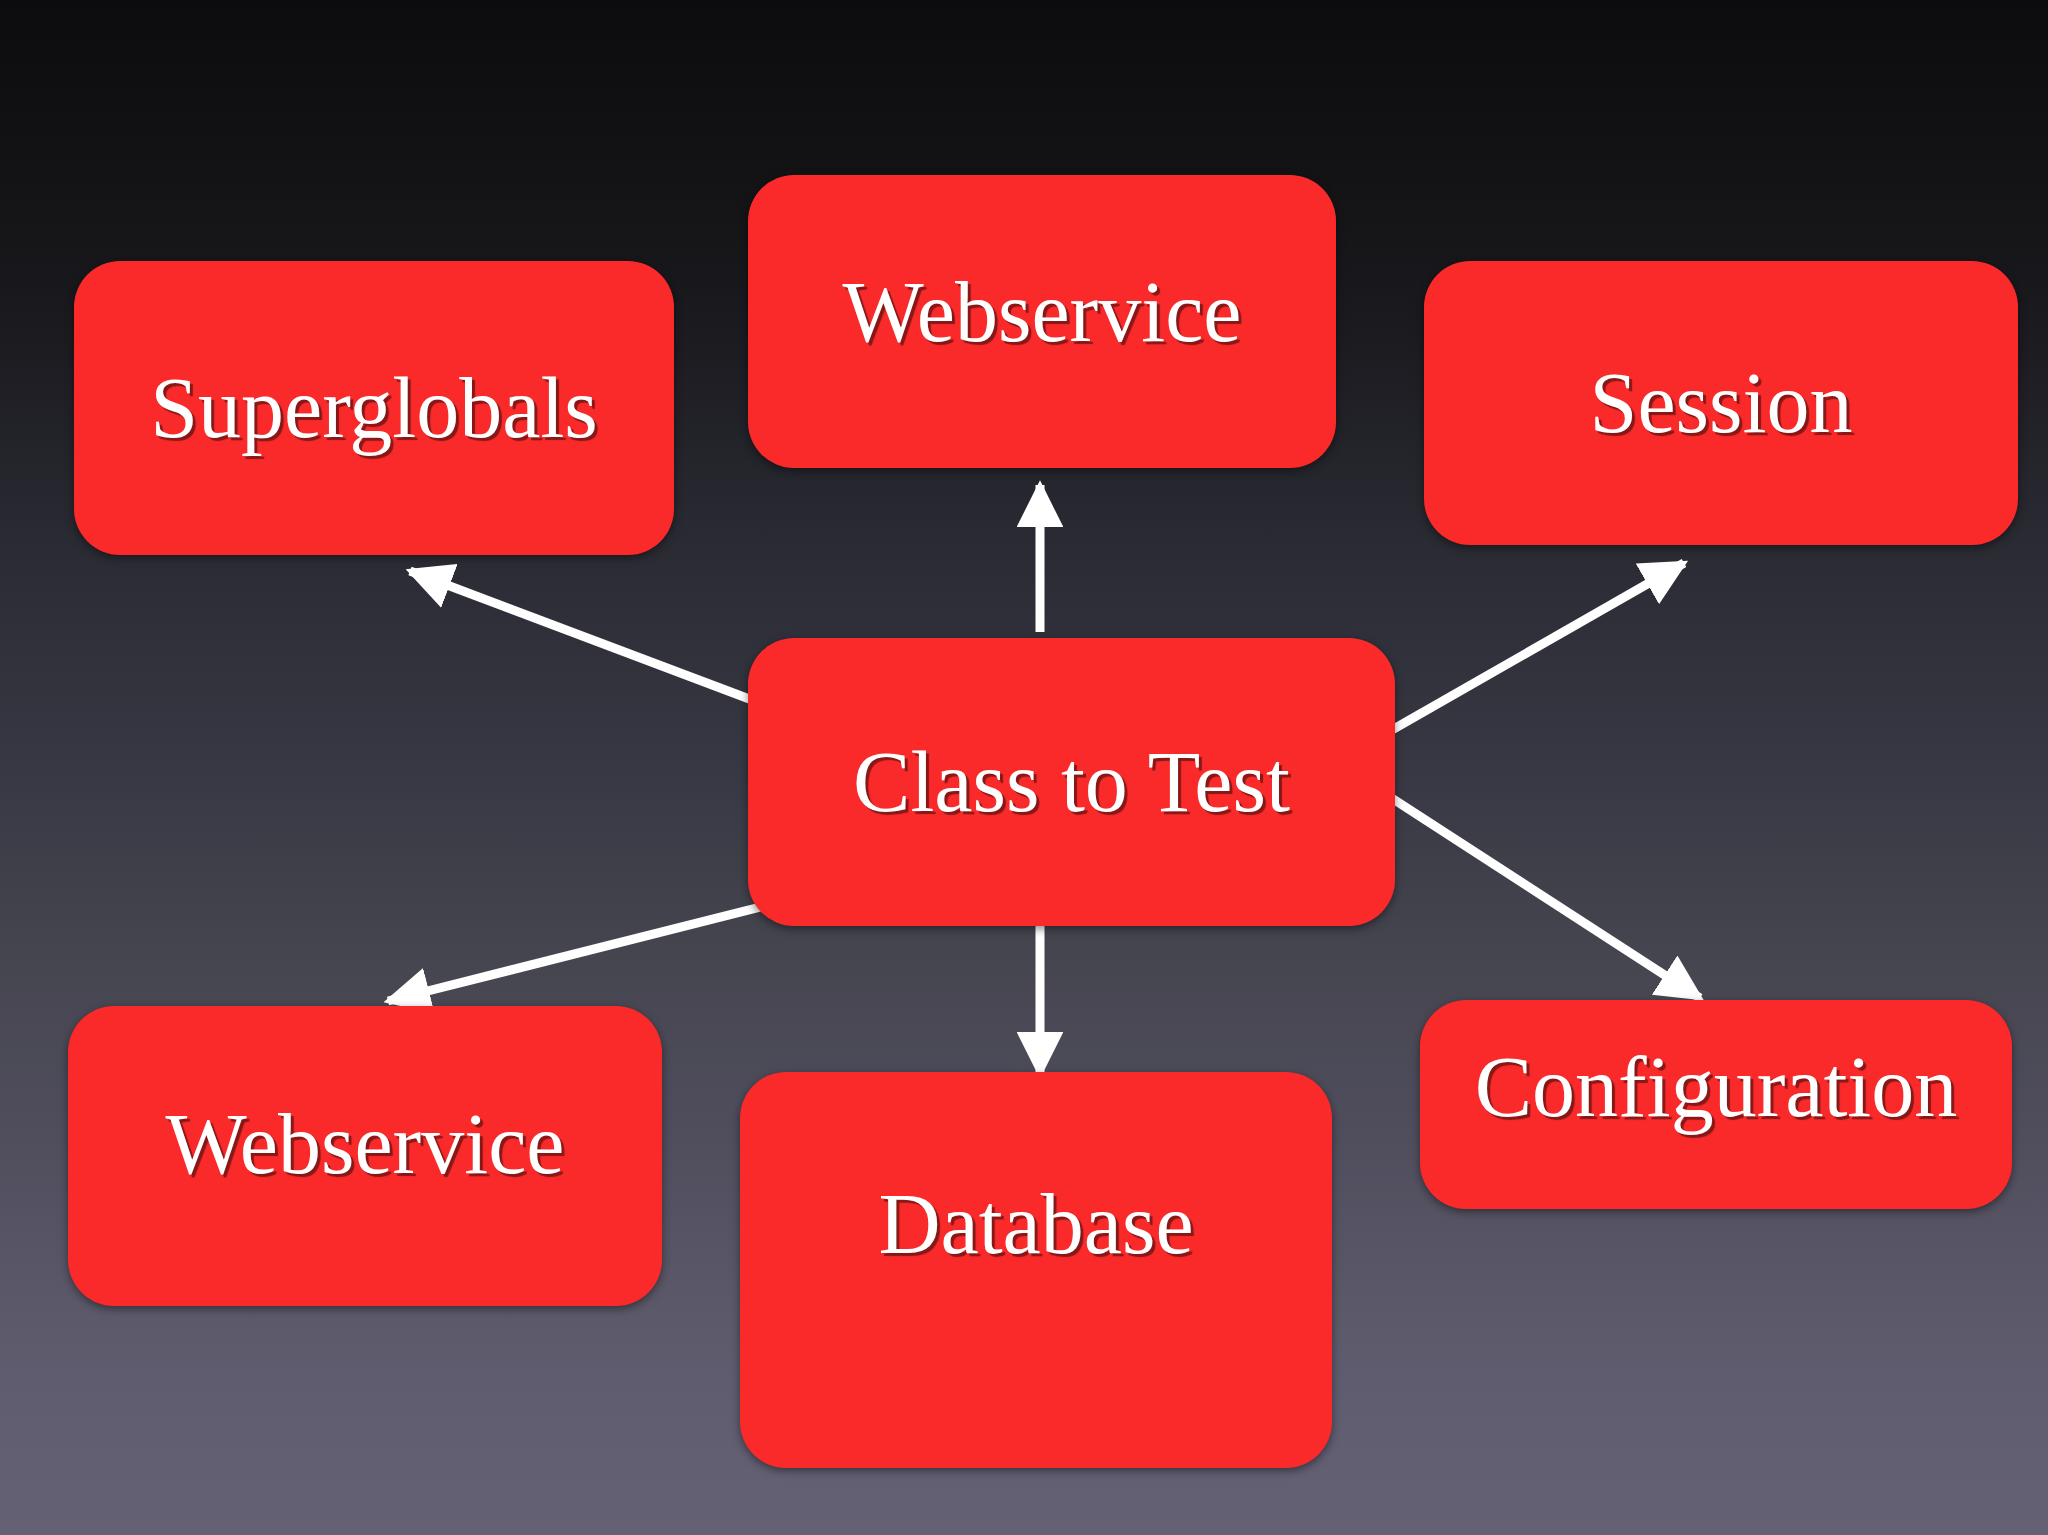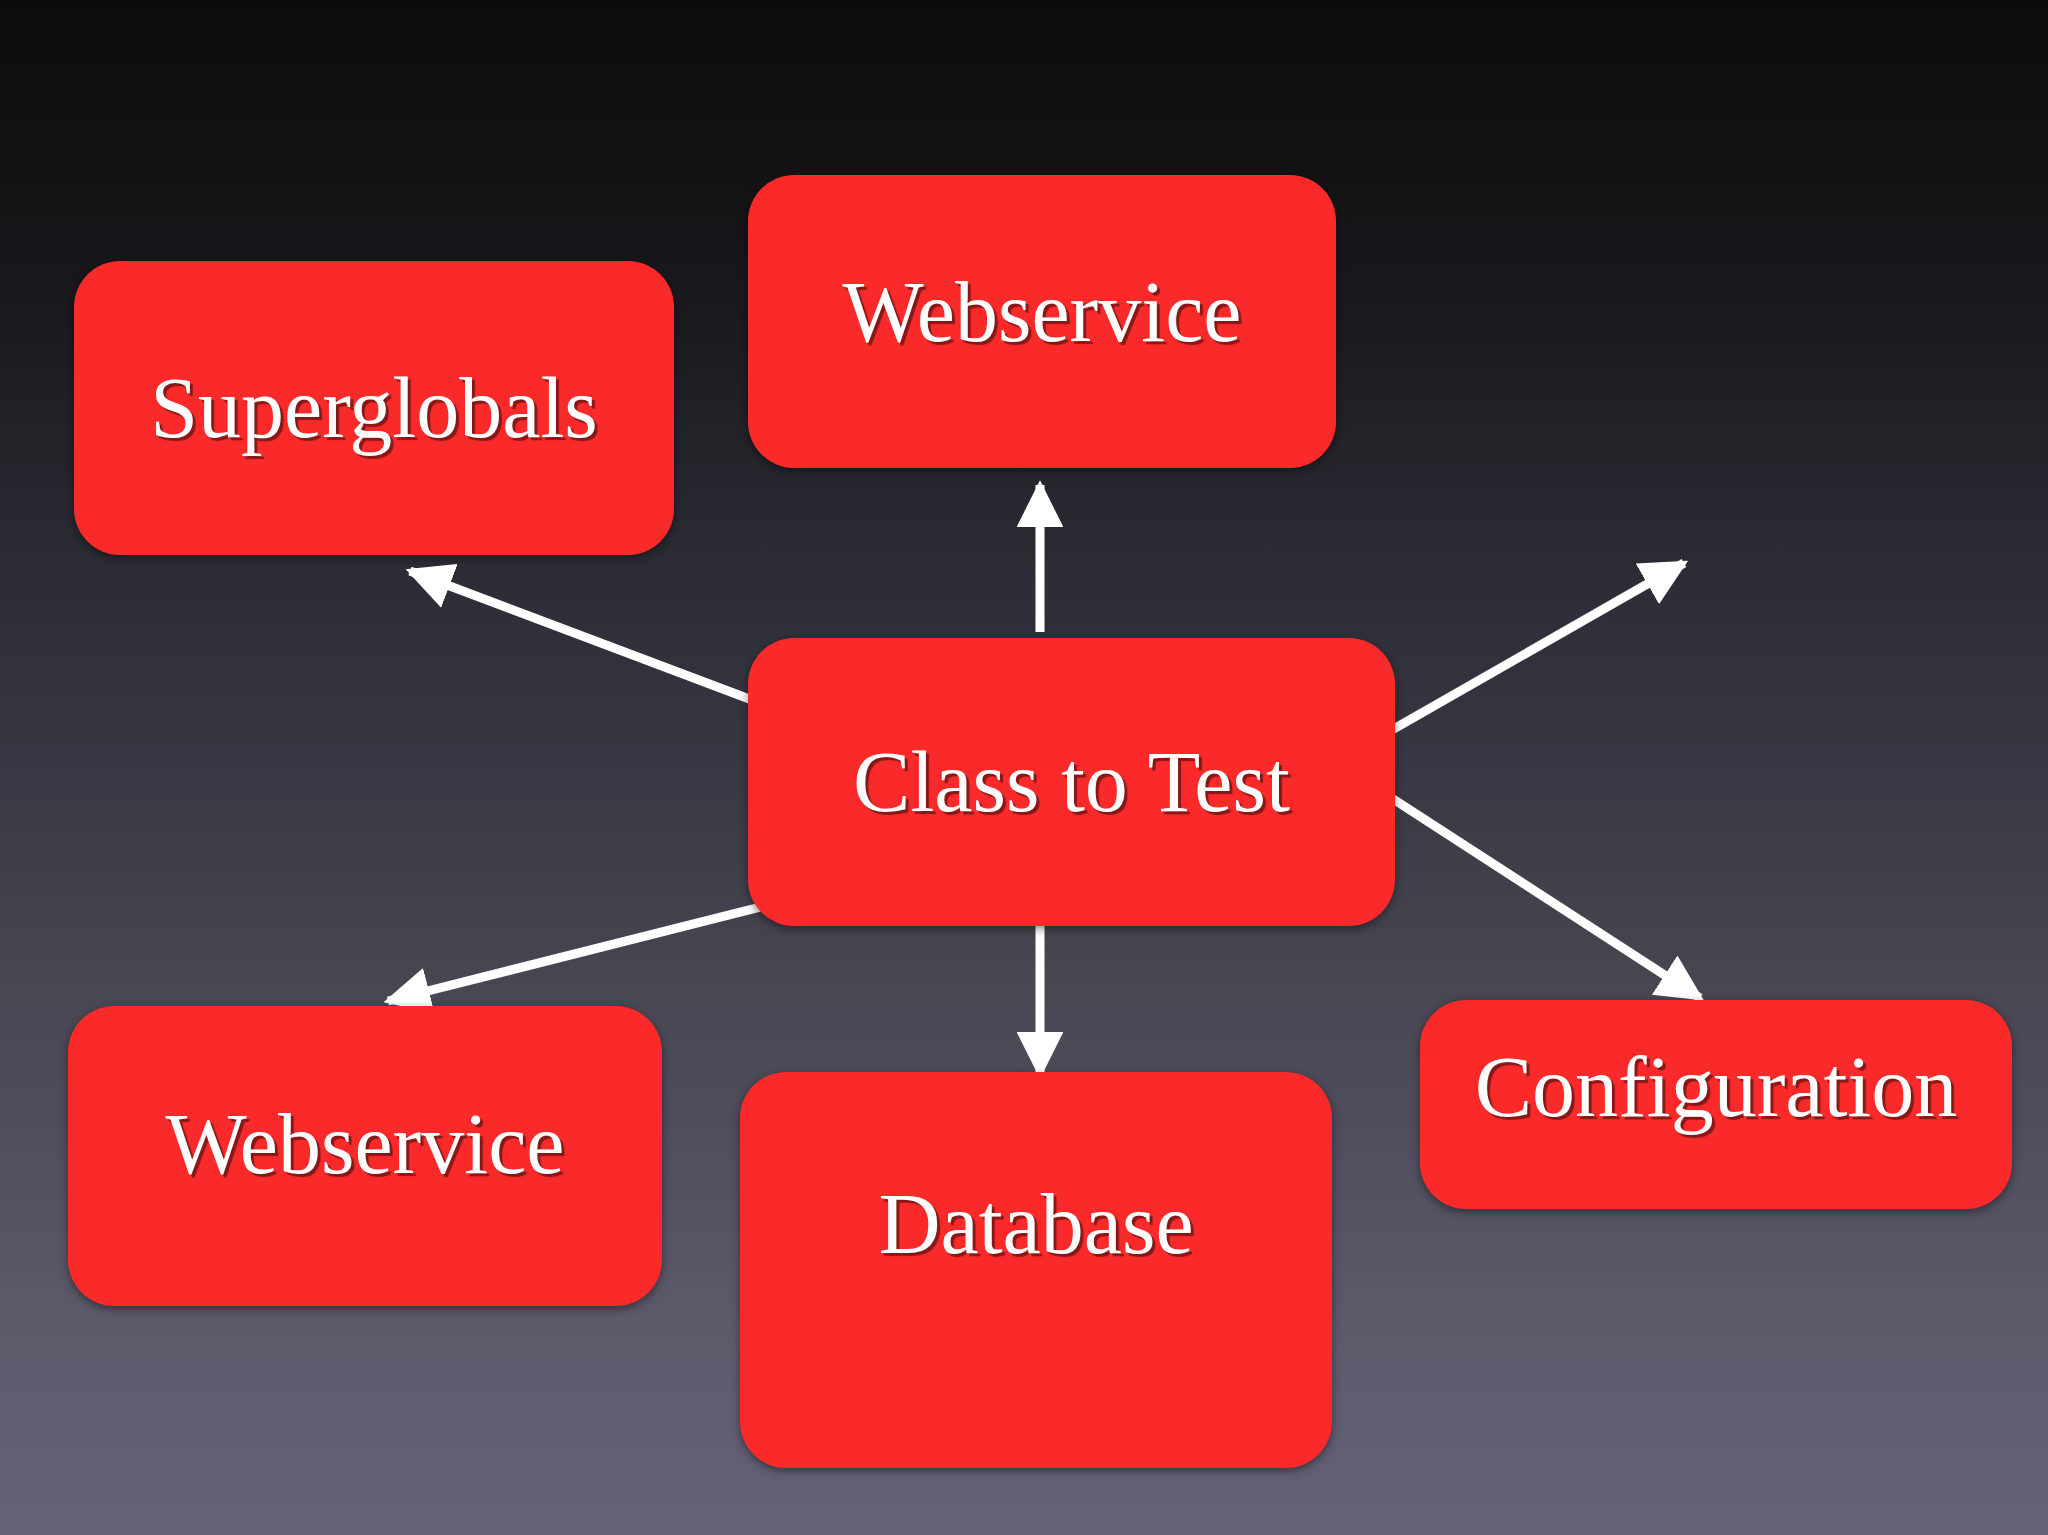--- a/index.html
+++ b/index.html
@@ -105,20 +105,23 @@
   </svg>
 
   <div id="node-superglobals" class="node">
     <span class="node-label">Superglobals</span>
   </div>
 
   <div id="node-constants" class="node">
     <span class="node-label">Webservice</span>
   </div>
 
+  <div id="node-session" class="node">
+    <span class="node-label">Session</span>
+  </div>
 
   <div id="node-class-to-test" class="node">
     <span class="node-label">Class to Test</span>
   </div>
 
   <div id="node-webservice" class="node">
     <span class="node-label">Webservice</span>
   </div>
 
   <div id="node-database" class="node">

